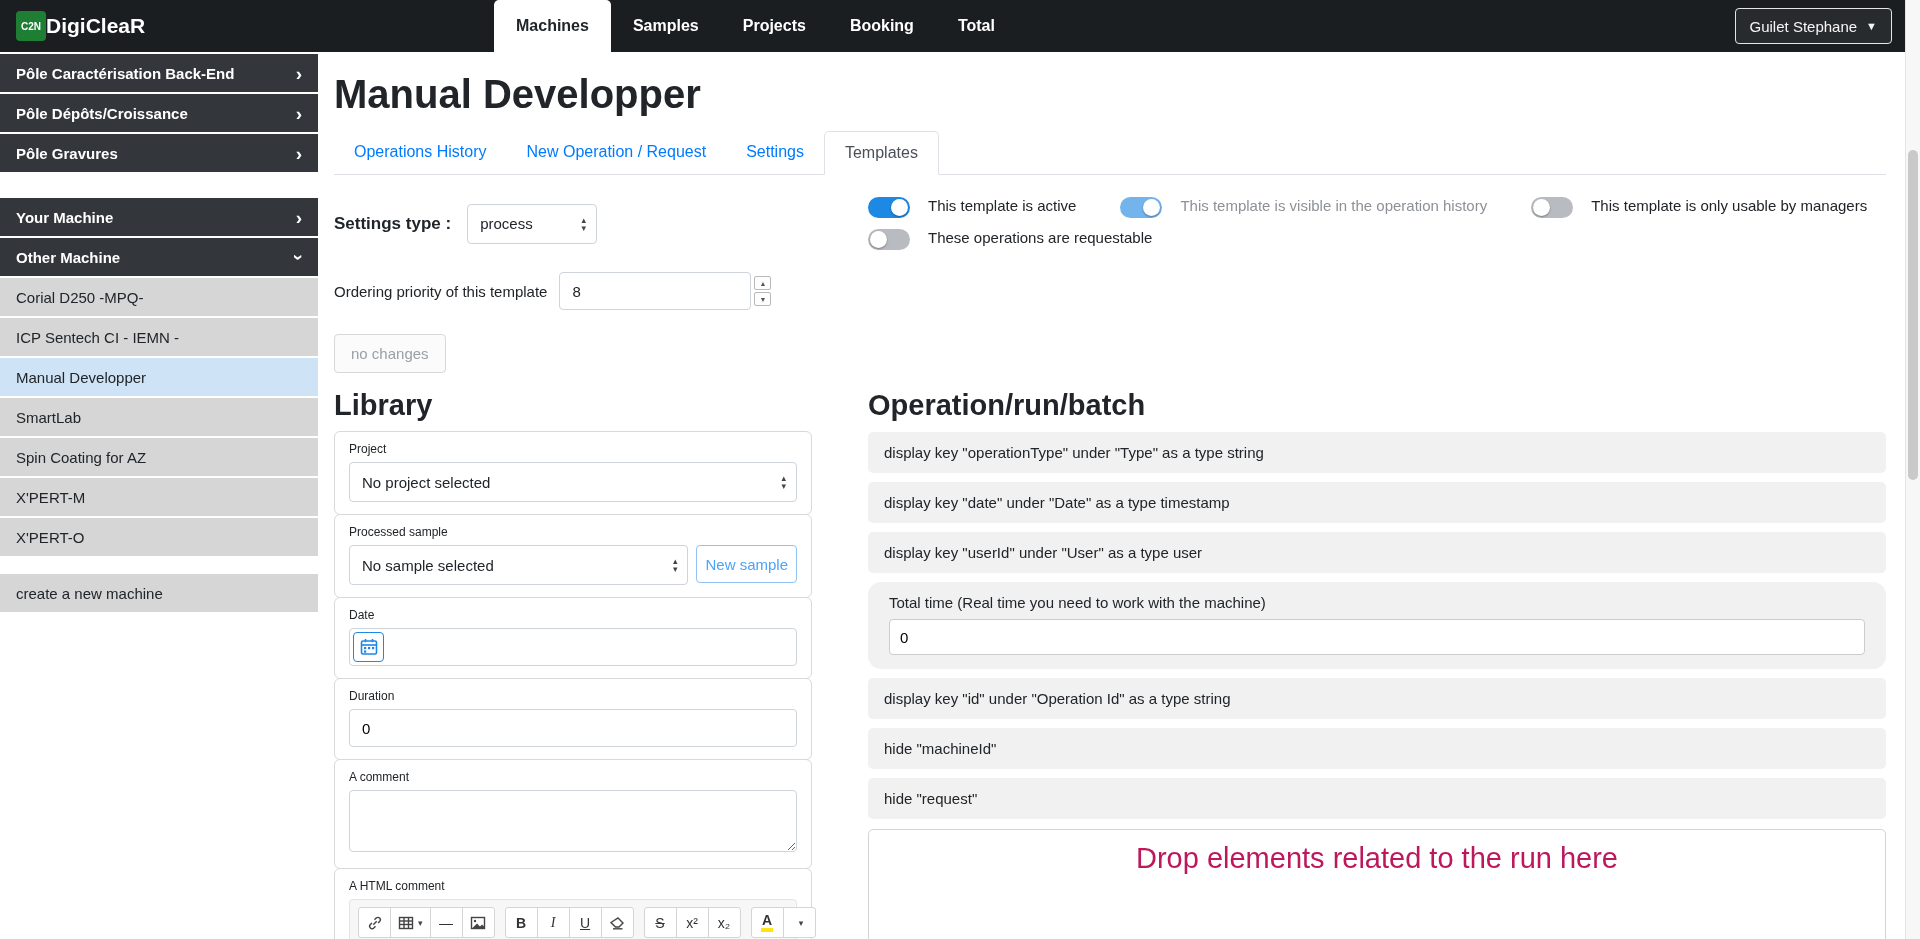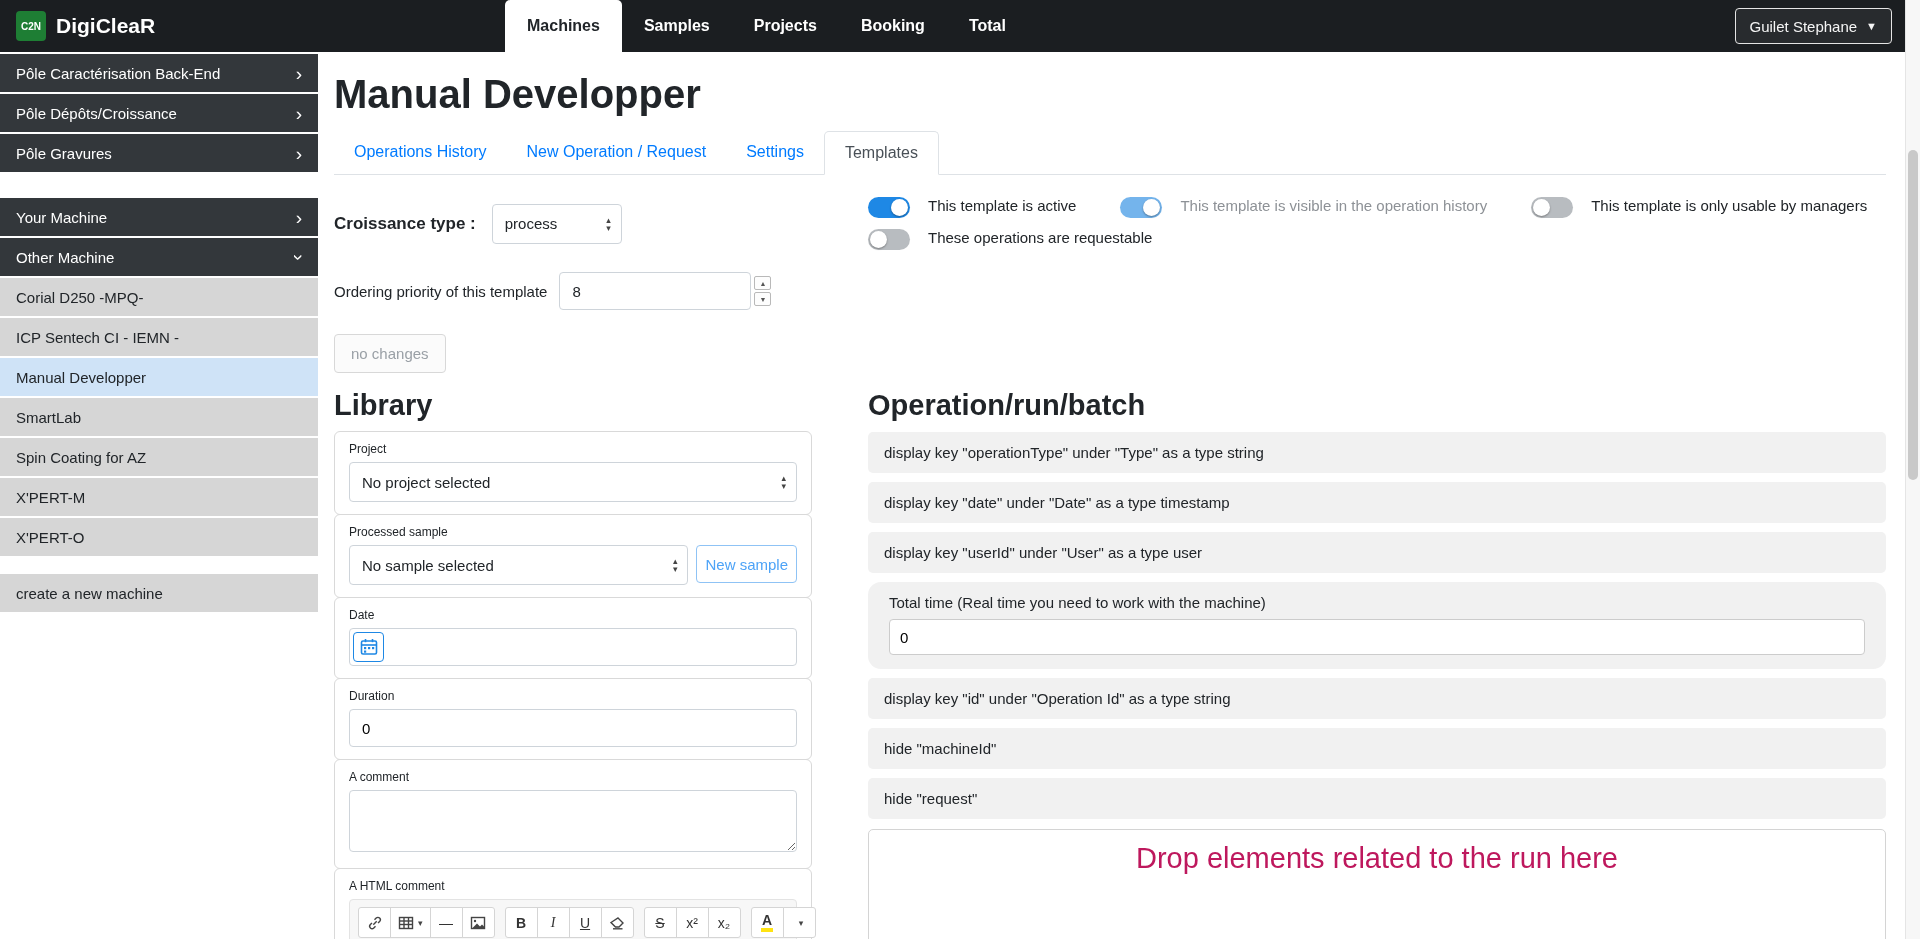--- a/index.html
+++ b/index.html
@@ -7,44 +7,44 @@
     width: 1920px; height: 939px; overflow: hidden;
     font-family: "Liberation Sans", sans-serif;
     background: #fff; color: #212529;
   }
 
   
   .topbar {
     position: absolute; top: 0; left: 0; width: 1920px; height: 52px;
     background: #1b1e21; display: flex; align-items: center; z-index: 10;
   }
-  .brand { display: flex; align-items: center; gap: 10px; padding-left: 16px; }
+  .brand { display: flex; align-items: center; gap: 0; padding-left: 16px; }
   .logo {
     width: 30px; height: 30px; background: #1e7e34; border-radius: 4px;
     display: grid; place-items: center; color: #fff; font-size: 10px; font-weight: bold;
   }
   .brand-name { color: #fff; font-size: 21px; font-weight: 700; }
-  .top-nav { position: absolute; left: 505px; top: 0; height: 52px; display: flex; align-items: stretch; }
+  .top-nav { position: absolute; left: 494px; top: 0; height: 52px; display: flex; align-items: stretch; }
   .top-nav-item {
     display: flex; align-items: center; padding: 0 22px;
     color: #fff; font-size: 16px; font-weight: 600; cursor: pointer;
   }
   .top-nav-item.active { background: #fff; color: #212529; border-radius: 5px 5px 0 0; }
   .user-btn {
     position: absolute; right: 28px; top: 8px; height: 36px; padding: 0 14px;
     border: 1px solid #e4e4e4; border-radius: 4px; color: #f5f5f5; font-size: 15px;
     display: flex; align-items: center; gap: 9px; background: rgba(255,255,255,0.06); cursor: pointer;
   }
   .caret-down { font-size: 11px; }
 
   
   .sidebar { position: absolute; top: 52px; left: 0; width: 318px; background: #fff; }
   .side-head {
     height: 38px; background: #33373b; color: #fff; display: flex; align-items: center;
-    justify-content: space-between; padding: 0 16px; font-size: 15px; margin-top: 2px; cursor: pointer;
+    justify-content: space-between; padding: 0 16px; font-size: 15px; margin-top: 2px; cursor: pointer; font-weight: bold;
   }
   .chev { color: #fff; font-size: 19px; line-height: 1; display: inline-block; }
   .chev.down { transform: rotate(90deg); }
   .group-gap { height: 24px; }
   .side-item {
     height: 38px; background: #d6d6d6; color: #212529; display: flex; align-items: center;
     padding: 0 16px; font-size: 15px; margin-top: 2px; cursor: pointer;
   }
   .side-item.selected { background: #cfe3f7; }
   .side-item.create { margin-top: 18px; }
@@ -233,21 +233,21 @@
 
   <div class="tabs">
     <div class="tab">Operations History</div>
     <div class="tab">New Operation / Request</div>
     <div class="tab">Settings</div>
     <div class="tab active">Templates</div>
   </div>
 
   <div class="form-row1">
     <div class="op-type">
-      <span class="op-type-label">Croissance type :</span>
+      <span class="op-type-label">Settings type :</span>
       <div class="select select-130">
         <span>process</span>
         <span class="sel-arrows">
             <span>▴</span>
             <span>▾</span>
           </span>
       </div>
     </div>
     <div class="toggles">
       <div class="toggle-row">

